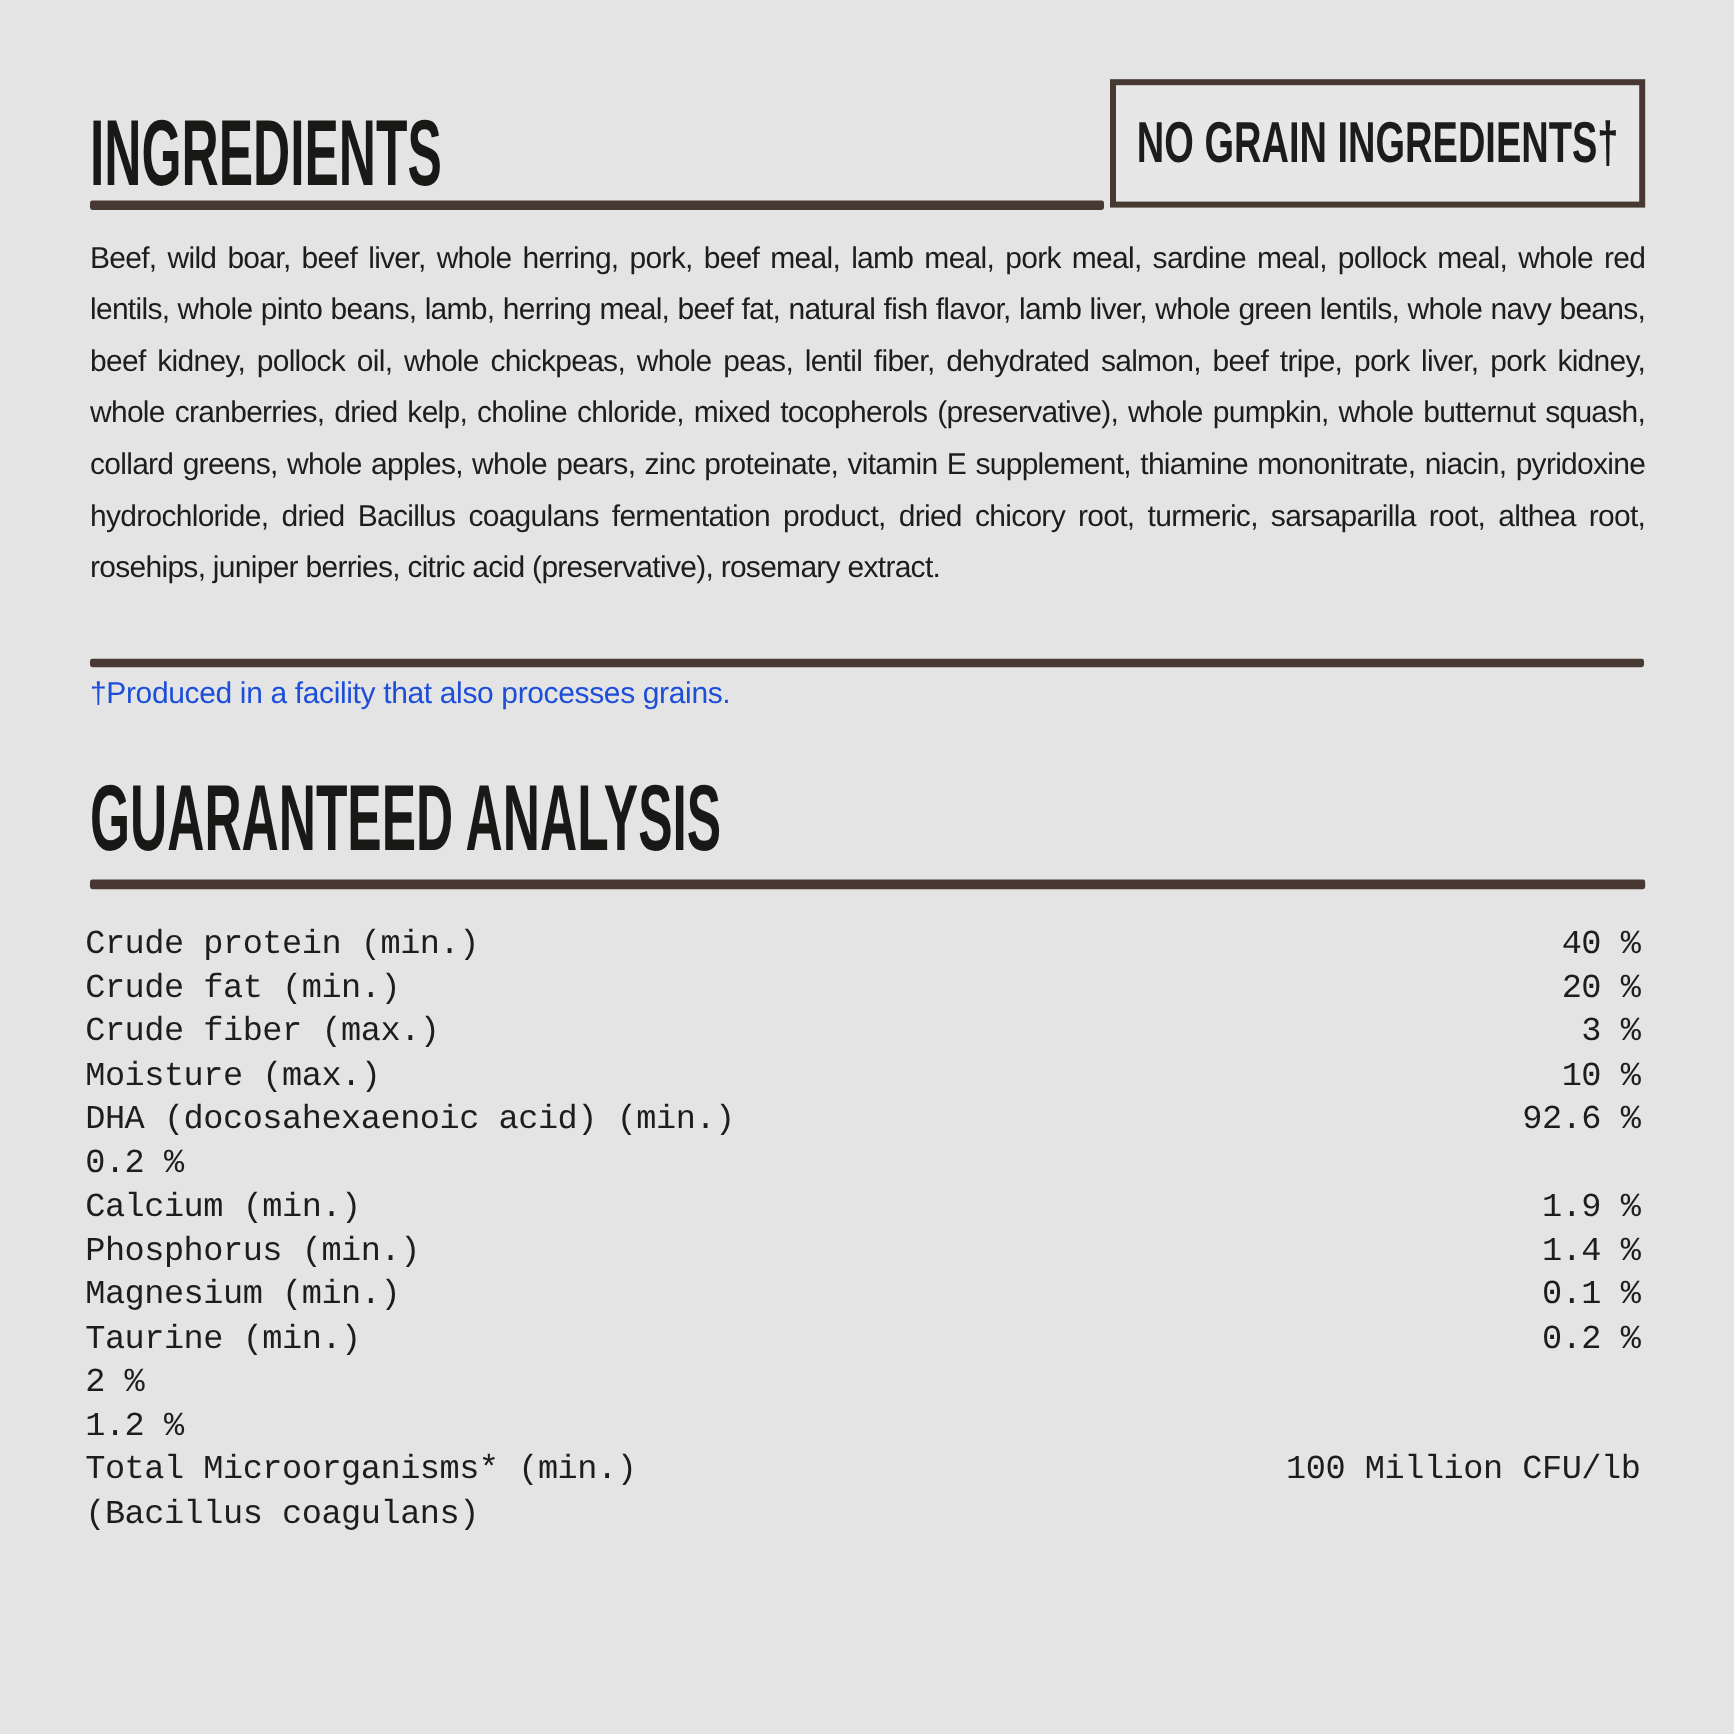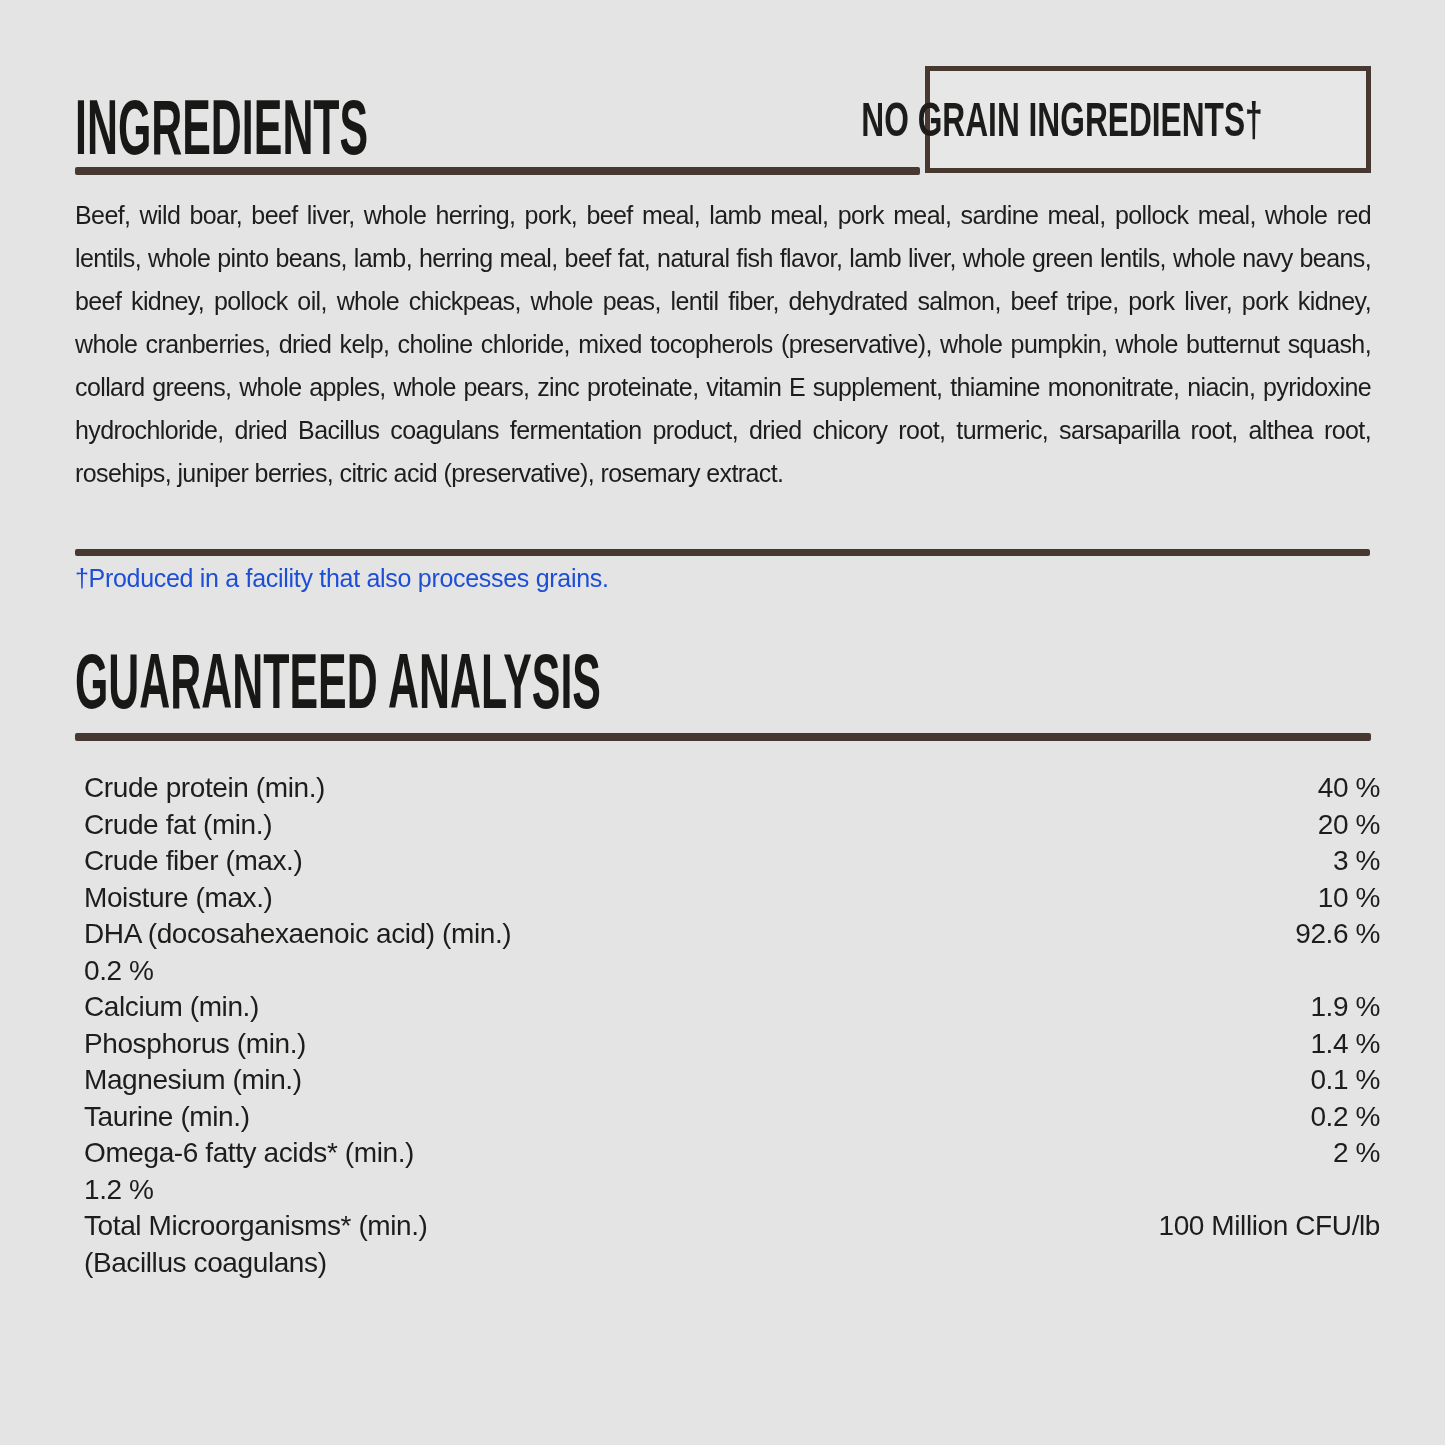--- a/index.html
+++ b/index.html
@@ -36,21 +36,21 @@
   .nograin-box {
     position: absolute;
     left: 925px;
     top: 66px;
     width: 446px;
     height: 107px;
     border: 5px solid #473931;
     background: #e7e7e8;
     display: flex;
     align-items: center;
-    justify-content: flex-end;
+    justify-content: center;
   }
   .nograin-box .badge-text {
     font-weight: bold;
     font-size: 48px;
     white-space: nowrap;
     color: #1c1c1a;
     transform: scaleX(0.66);
     transform-origin: center center;
   }
 
@@ -83,23 +83,24 @@
     left: 75px;
     top: 564px;
     font-size: 25px;
     letter-spacing: -0.3px;
     color: #1d4ed8;
   }
 
   
   .ga-table {
     position: absolute;
-    left: 84px;
+    left: 71px;
     top: 770px;
     width: 1296px;
+    font-family: Liberation Mono, monospace;
   }
   .ga-row {
     display: flex;
     justify-content: space-between;
     align-items: baseline;
     font-size: 28px;
     line-height: 36.5px;
     letter-spacing: -0.4px;
     color: #1d1d1b;
   }
@@ -163,21 +164,20 @@
     </div>
     <div class="ga-row">
       <span class="ga-label">Magnesium (min.)</span>
       <span class="ga-value">0.1 %</span>
     </div>
     <div class="ga-row">
       <span class="ga-label">Taurine (min.)</span>
       <span class="ga-value">0.2 %</span>
     </div>
     <div class="ga-row">
-      <span class="ga-label">Omega-6 fatty acids* (min.)</span>
       <span class="ga-value">2 %</span>
     </div>
     <div class="ga-row">
       <span class="ga-value">1.2 %</span>
     </div>
     <div class="ga-row">
       <span class="ga-label">Total Microorganisms* (min.)</span>
       <span class="ga-value">100 Million CFU/lb</span>
     </div>
     <div class="ga-row">

